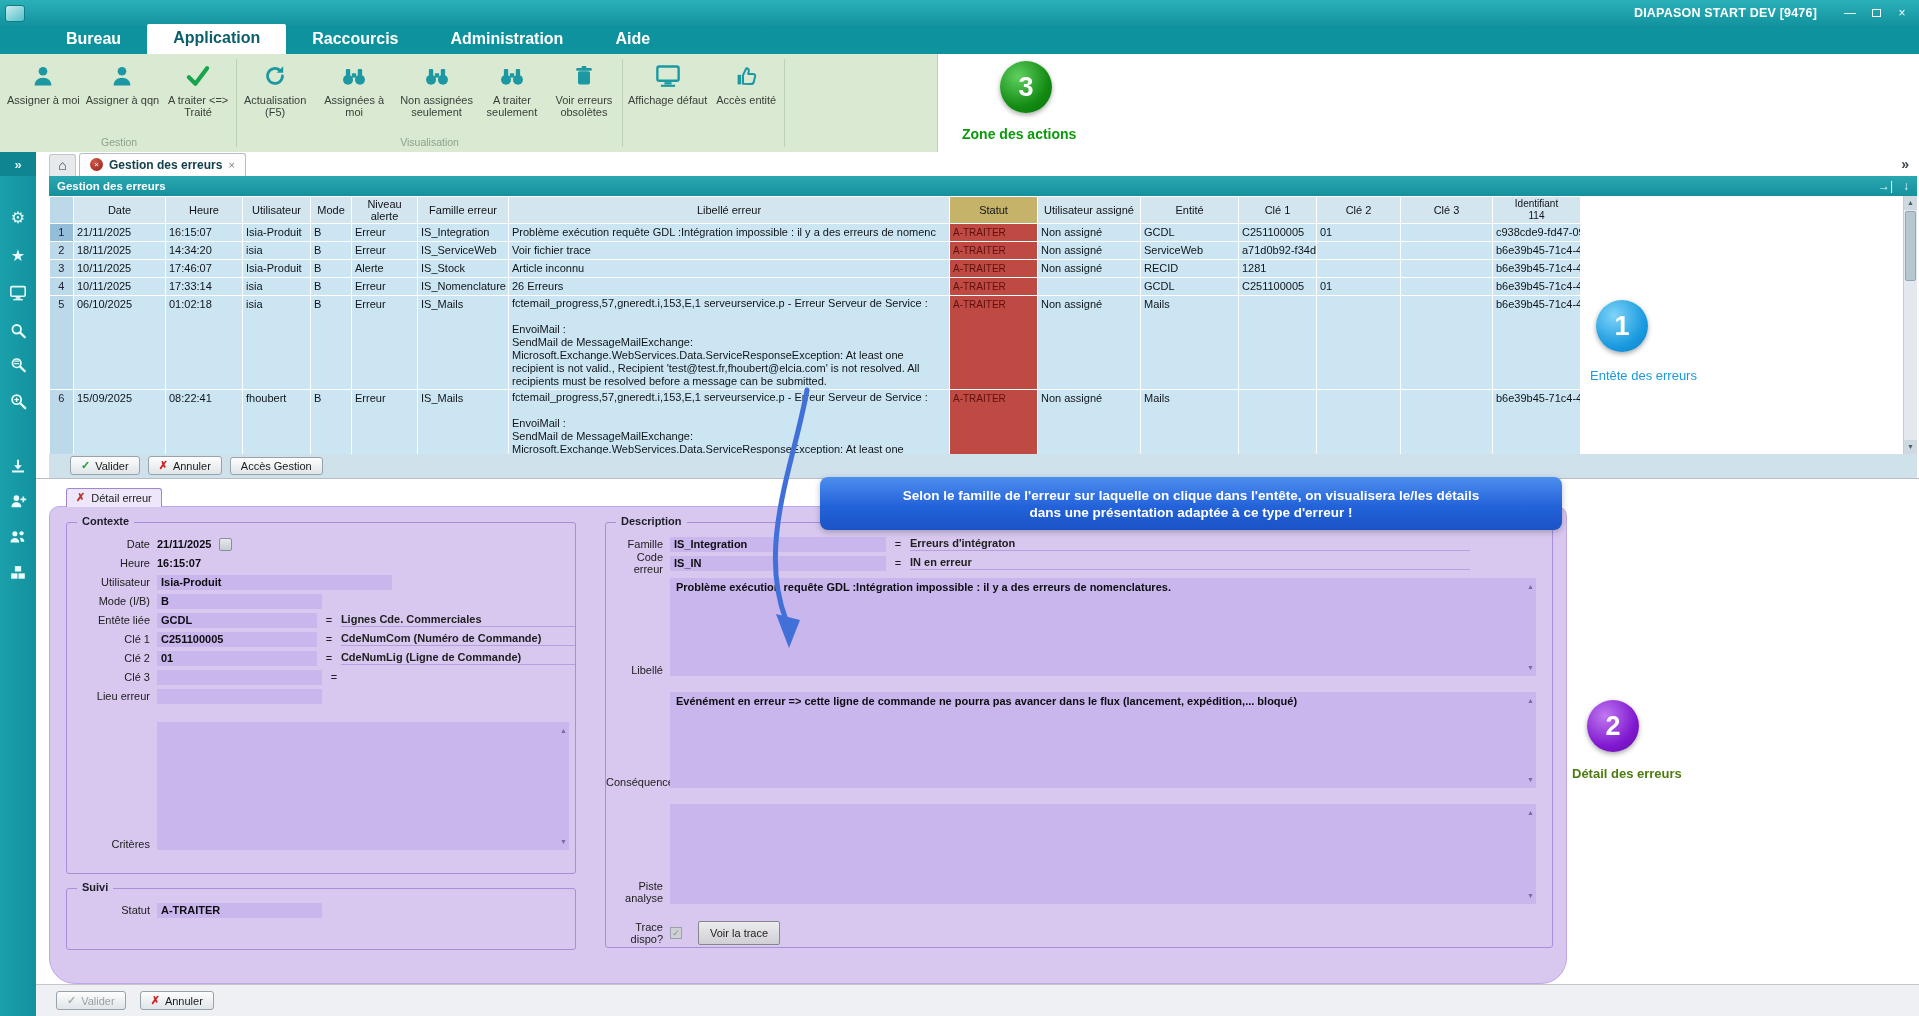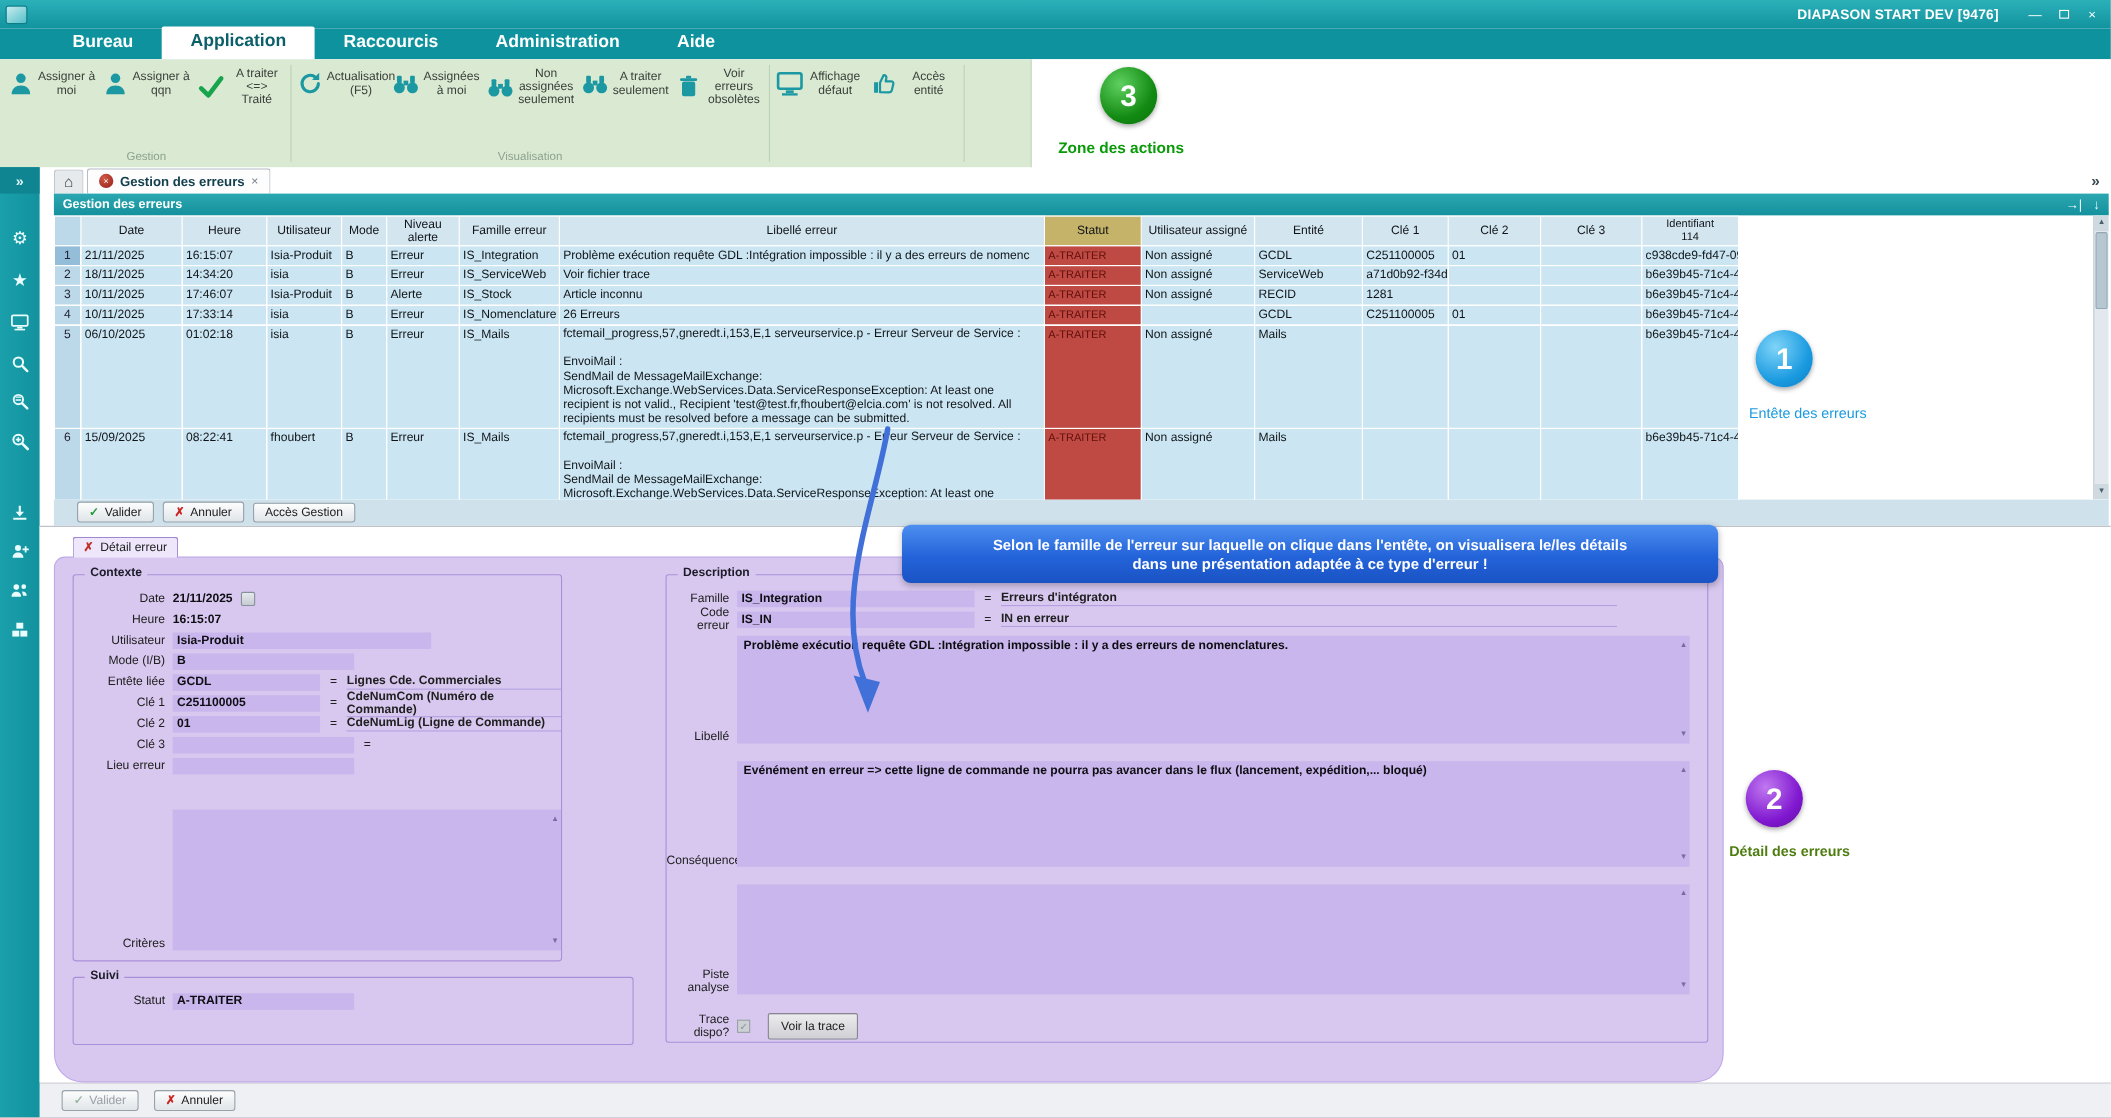--- a/index.html
+++ b/index.html
@@ -19,21 +19,21 @@
   
   .menubar { height:28px; background:#0e929d; display:flex; align-items:flex-end; padding-left:40px; }
   .menu-tab { padding:5px 26px 6px; color:#fff; font-size:16px; font-weight:bold; }
   .menu-tab.active { background:#ffffff; color:#0a5f6a; border-radius:2px 2px 0 0; padding-bottom:7px; }
 
   
   .ribbon { height:98px; display:flex; background:#fff; position:relative; }
   .ribbon-left { width:938px; background:#d9e9d2; border-right:1px solid #bcd2b8; display:flex; align-items:stretch; padding-left:4px; }
   .rgroup { display:flex; flex-direction:column; }
   .rbuttons { flex:1; display:flex; align-items:flex-start; padding-top:7px; }
-  .rbtn { min-width:72px; max-width:86px; padding:0 3px; display:flex; flex-direction:row; align-items:center; gap:3px; cursor:default; }
+  .rbtn { min-width:72px; max-width:86px; padding:0 3px; display:flex; flex-direction:column; align-items:center; gap:3px; cursor:default; }
   .ricon { height:30px; display:flex; align-items:center; justify-content:center; }
   .rlabel { font-size:11px; line-height:12px; color:#3a3f3a; text-align:center; white-space:pre-line; }
   .rgroup-label { height:16px; font-size:10.5px; color:#8fa28f; text-align:center; }
   .rsep { width:1px; background:#bcd2b8; margin:5px 2px; }
   .ribbon-right { flex:1; background:#fff; }
 
   
   .workspace { display:flex; height:864px; }
   .sidebar { width:36px; background:linear-gradient(90deg,#1aa0ab,#12929e); position:relative; flex:none; }
   .sb-head { height:24px; background:#0f8591; display:flex; align-items:center; justify-content:center; color:#dff4f6; font-size:13px; font-weight:bold; }
@@ -81,21 +81,21 @@
   
   .detail-area { height:507px; position:relative; background:#fff; border-top:1px solid #b9bcc2; }
   .detail-panel { position:absolute; left:13px; top:27px; width:1518px; height:478px; background:#d8c8f0;
                   border:1px solid #bfa8e8; border-radius:10px 10px 26px 26px; }
   .detail-tab { position:absolute; top:-19px; left:16px; height:19px; background:#eee6fa; border:1px solid #a088d0; border-bottom:none;
                 border-radius:3px 3px 0 0; display:flex; align-items:center; gap:6px; padding:0 9px; font-size:11px; color:#222; }
   .red-x { color:#c03028; font-weight:bold; font-size:11px; }
 
   .groupbox { position:absolute; border:1px solid #a98fd8; border-radius:3px; }
   .legend { position:absolute; top:-8px; left:10px; background:#d8c8f0; padding:0 5px; font-size:11px; font-weight:bold; color:#1c1c28; }
-  .gb-contexte { left:16px; top:15px; width:445px; height:352px; padding-top:12px; }
+  .gb-contexte { left:16px; top:15px; width:510px; height:352px; padding-top:12px; }
   .gb-suivi    { left:16px; top:381px; width:510px; height:62px; padding-top:12px; }
   .gb-desc     { left:555px; top:15px; width:948px; height:426px; padding-top:12px; }
 
   .frow { display:flex; align-items:center; height:19px; font-size:11px; color:#202020; }
   .frow.top { align-items:flex-end; height:auto; }
   .flabel { width:90px; text-align:right; padding-right:7px; flex:none; }
   .flabel2 { width:64px; text-align:right; padding-right:7px; flex:none; }
   .fval { font-weight:bold; color:#0d0d12; }
   .finput { background:#c9b6ec; min-height:15px; padding:0 4px; font-weight:bold; color:#0d0d12; display:flex; align-items:center; }
   .w165 { width:165px; } .w230 { width:230px; } .w235 { width:235px; } .w216 { width:216px; }
@@ -588,21 +588,21 @@
             </div>
             <div class="frow">
               <span class="flabel">Clé 3</span>
               <span class="finput w165"></span>
               <span class="feq">=</span>
             </div>
             <div class="frow">
               <span class="flabel">Lieu erreur</span>
               <span class="finput w165"></span>
             </div>
-            <div class="frow top" style="margin-top:30px">
+            <div class="frow top" style="margin-top:16px">
               <span class="flabel">Critères</span>
               <div class="ftextarea" style="width:412px; height:128px;">
                 <span></span>
                 <span class="ta-up">▲</span>
                 <span class="ta-dn">▼</span>
               </div>
             </div>
           </div>
 
           <div class="groupbox gb-suivi">

